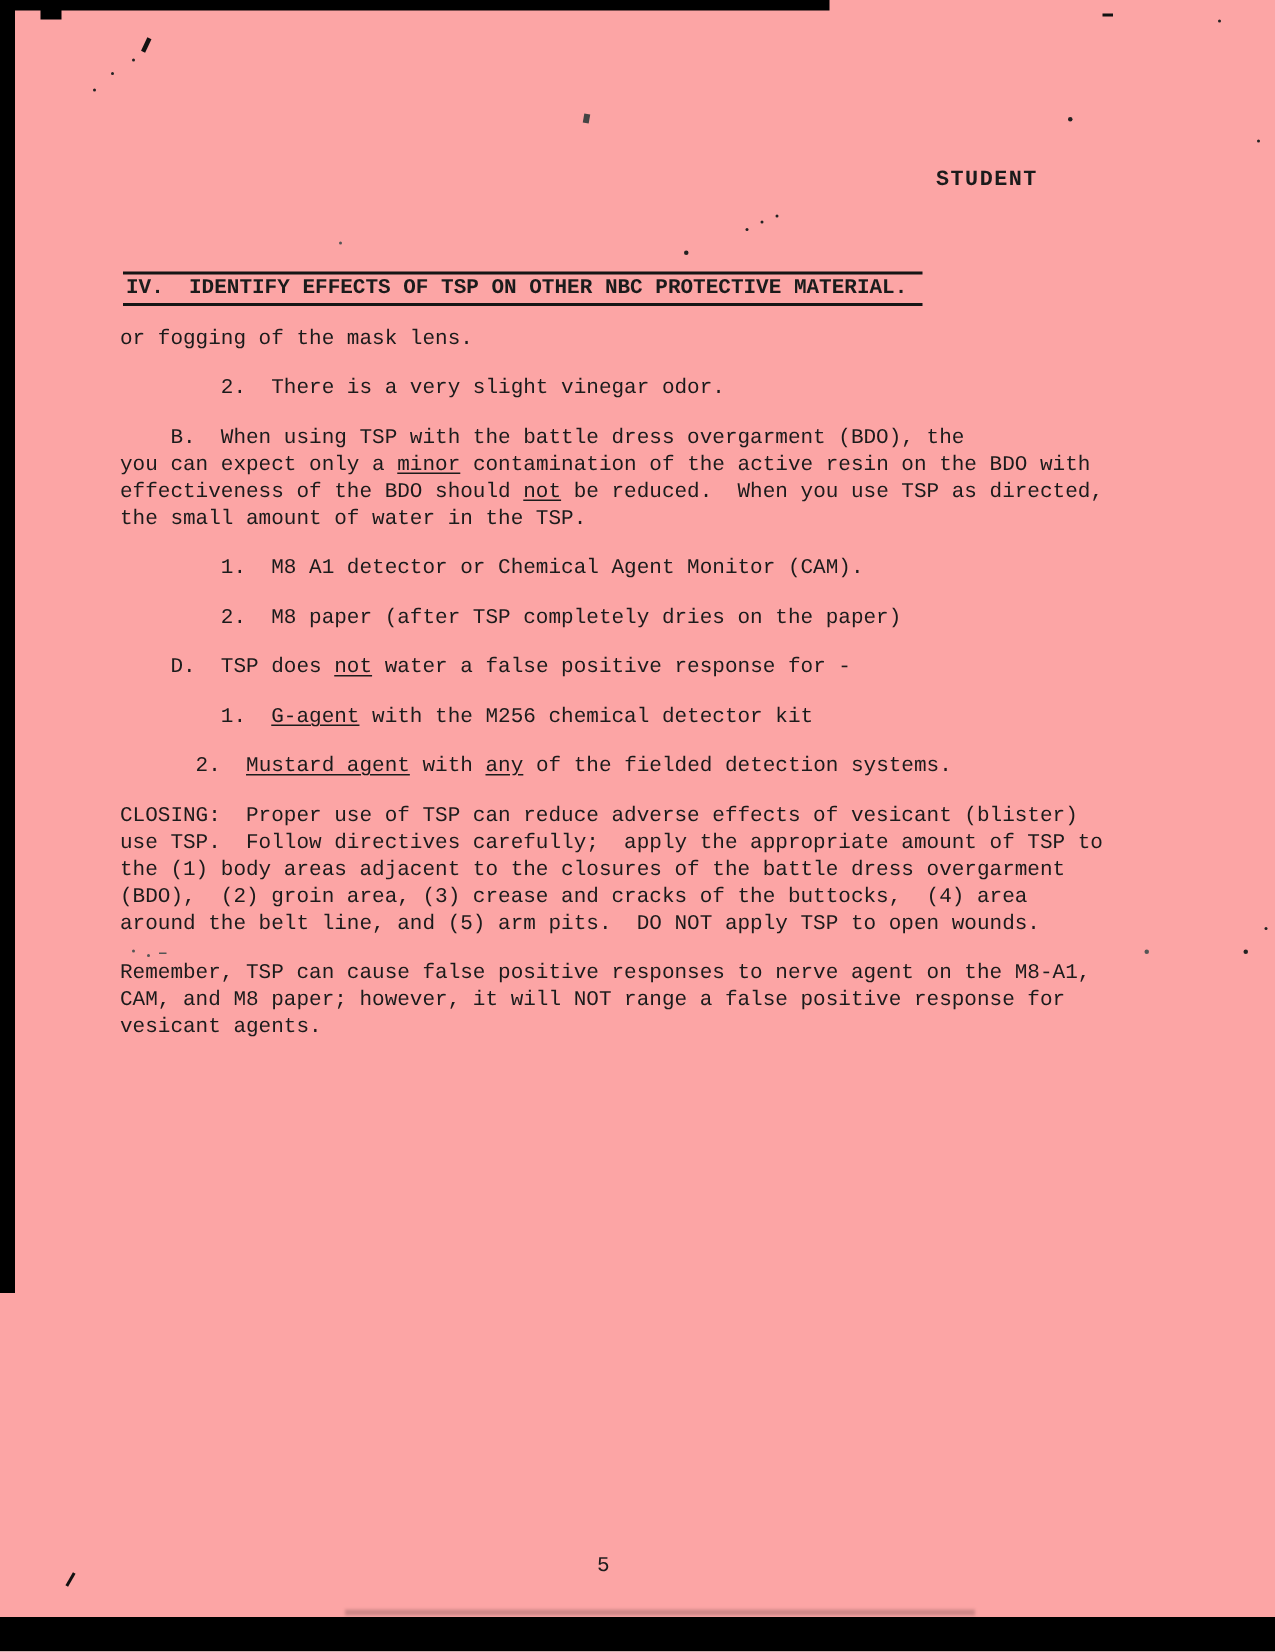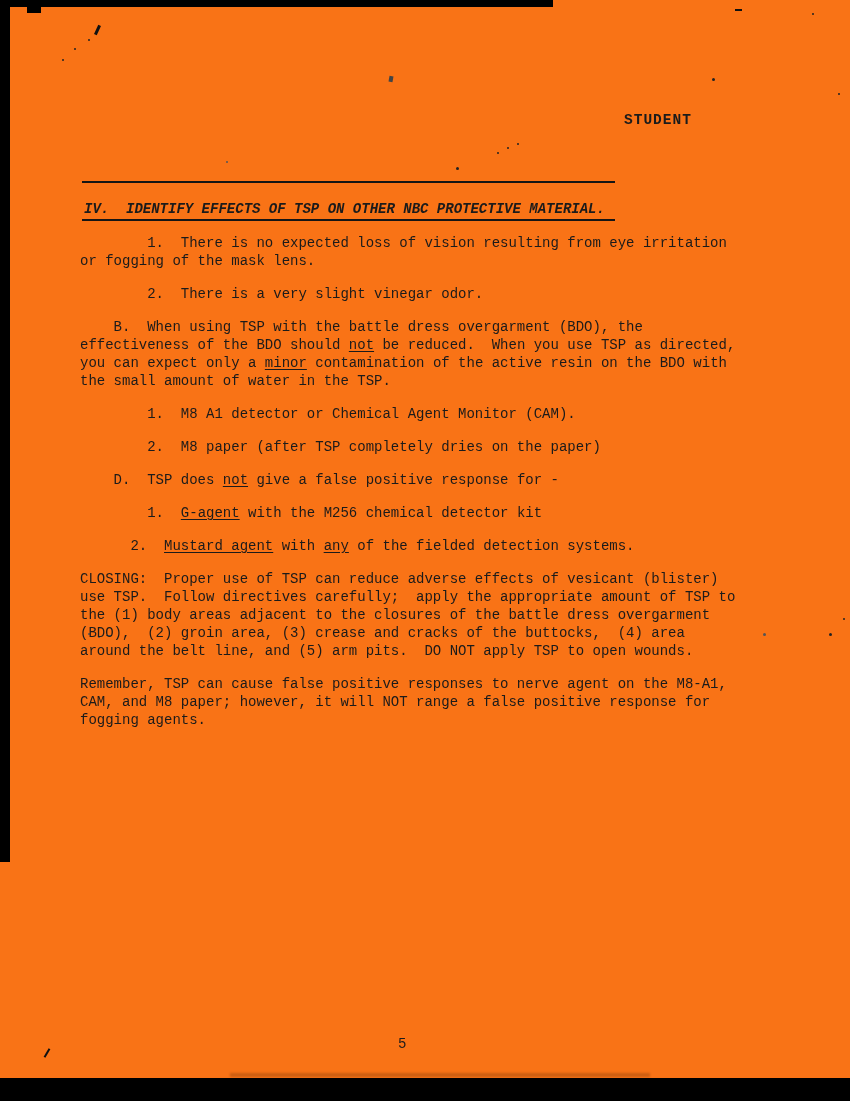--- a/index.html
+++ b/index.html
@@ -1,20 +1,20 @@
 <!DOCTYPE html>
 <html><head>
 <meta charset="utf-8">
 <style>
   html, body { margin: 0; padding: 0; background: #e8e8e6; }
   .page {
     position: relative;
     width: 850px;
     height: 1101px;
-    background: #f97316;
+    background: #fca5a5;
     font-family: "Liberation Mono", "DejaVu Sans Mono", monospace;
     color: #1b1b1b;
     overflow: hidden;
   }
   .header-label {
     position: absolute;
     left: 624px;
     top: 112px;
     font-size: 14.5px;
     letter-spacing: 1px;
@@ -26,25 +26,24 @@
     top: 181px;
     width: 700px;
     font-size: 14px;
     line-height: 18px;
   }
   .heading {
     display: inline-block;
     margin-left: 2px;
     border-top: 2px solid #151515;
     border-bottom: 2px solid #151515;
-    padding: 17px 10px 1px 2px;
+    padding: 0 10px 1px 2px;
     margin-bottom: 13px;
     white-space: pre;
     font-weight: bold;
-    font-style: italic;
   }
   .block { margin-bottom: 15px; }
   .line { white-space: pre; }
   .u { text-decoration: underline; text-underline-offset: 2px; }
   .page-number {
     position: absolute;
     left: 398px;
     top: 1036px;
     font-size: 14px;
   }
@@ -85,59 +84,58 @@
   <div class="tick" style="left:106px; top:635px; width:5px; height:1px; background:#555;"></div>
   <div class="tick" style="left:46px; top:1048px; width:2px; height:10px; transform:rotate(30deg);"></div>
   <div class="speck" style="left:763px; top:633px; width:3px; height:3px; background:#555;"></div>
 
   <div class="header-label">STUDENT</div>
 
   <div class="content">
     <div class="heading">IV.  IDENTIFY EFFECTS OF TSP ON OTHER NBC PROTECTIVE MATERIAL.</div>
     <div>
         <div class="block">
-          <div class="line"><span>        1.  There is no expected loss of vision resulting from eye irritation</span></div>
           <div class="line"><span>or fogging of the mask lens.</span></div>
         </div>
         <div class="block">
           <div class="line"><span>        2.  There is a very slight vinegar odor.</span></div>
         </div>
         <div class="block">
           <div class="line"><span>    B.  When using TSP with the battle dress overgarment (BDO), the</span></div>
+          <div class="line"><span>you can expect only a </span><span class="u">minor</span><span> contamination of the active resin on the BDO with</span></div>
           <div class="line"><span>effectiveness of the BDO should </span><span class="u">not</span><span> be reduced.  When you use TSP as directed,</span></div>
-          <div class="line"><span>you can expect only a </span><span class="u">minor</span><span> contamination of the active resin on the BDO with</span></div>
           <div class="line"><span>the small amount of water in the TSP.</span></div>
         </div>
         <div class="block">
         </div>
         <div class="block">
           <div class="line"><span>        1.  M8 A1 detector or Chemical Agent Monitor (CAM).</span></div>
         </div>
         <div class="block">
           <div class="line"><span>        2.  M8 paper (after TSP completely dries on the paper)</span></div>
         </div>
         <div class="block">
-          <div class="line"><span>    D.  TSP does </span><span class="u">not</span><span> give a false positive response for -</span></div>
+          <div class="line"><span>    D.  TSP does </span><span class="u">not</span><span> water a false positive response for -</span></div>
         </div>
         <div class="block">
           <div class="line"><span>        1.  </span><span class="u">G-agent</span><span> with the M256 chemical detector kit</span></div>
         </div>
         <div class="block">
           <div class="line"><span>      2.  </span><span class="u">Mustard agent</span><span> with </span><span class="u">any</span><span> of the fielded detection systems.</span></div>
         </div>
         <div class="block">
           <div class="line"><span>CLOSING:  Proper use of TSP can reduce adverse effects of vesicant (blister)</span></div>
           <div class="line"><span>use TSP.  Follow directives carefully;  apply the appropriate amount of TSP to</span></div>
           <div class="line"><span>the (1) body areas adjacent to the closures of the battle dress overgarment</span></div>
           <div class="line"><span>(BDO),  (2) groin area, (3) crease and cracks of the buttocks,  (4) area</span></div>
           <div class="line"><span>around the belt line, and (5) arm pits.  DO NOT apply TSP to open wounds.</span></div>
         </div>
         <div class="block">
           <div class="line"><span>Remember, TSP can cause false positive responses to nerve agent on the M8-A1,</span></div>
           <div class="line"><span>CAM, and M8 paper; however, it will NOT range a false positive response for</span></div>
-          <div class="line"><span>fogging agents.</span></div>
+          <div class="line"><span>vesicant agents.</span></div>
         </div>
       </div>
   </div>
 
   <div class="page-number">5</div>
 
 </div>
 
 </body></html>

